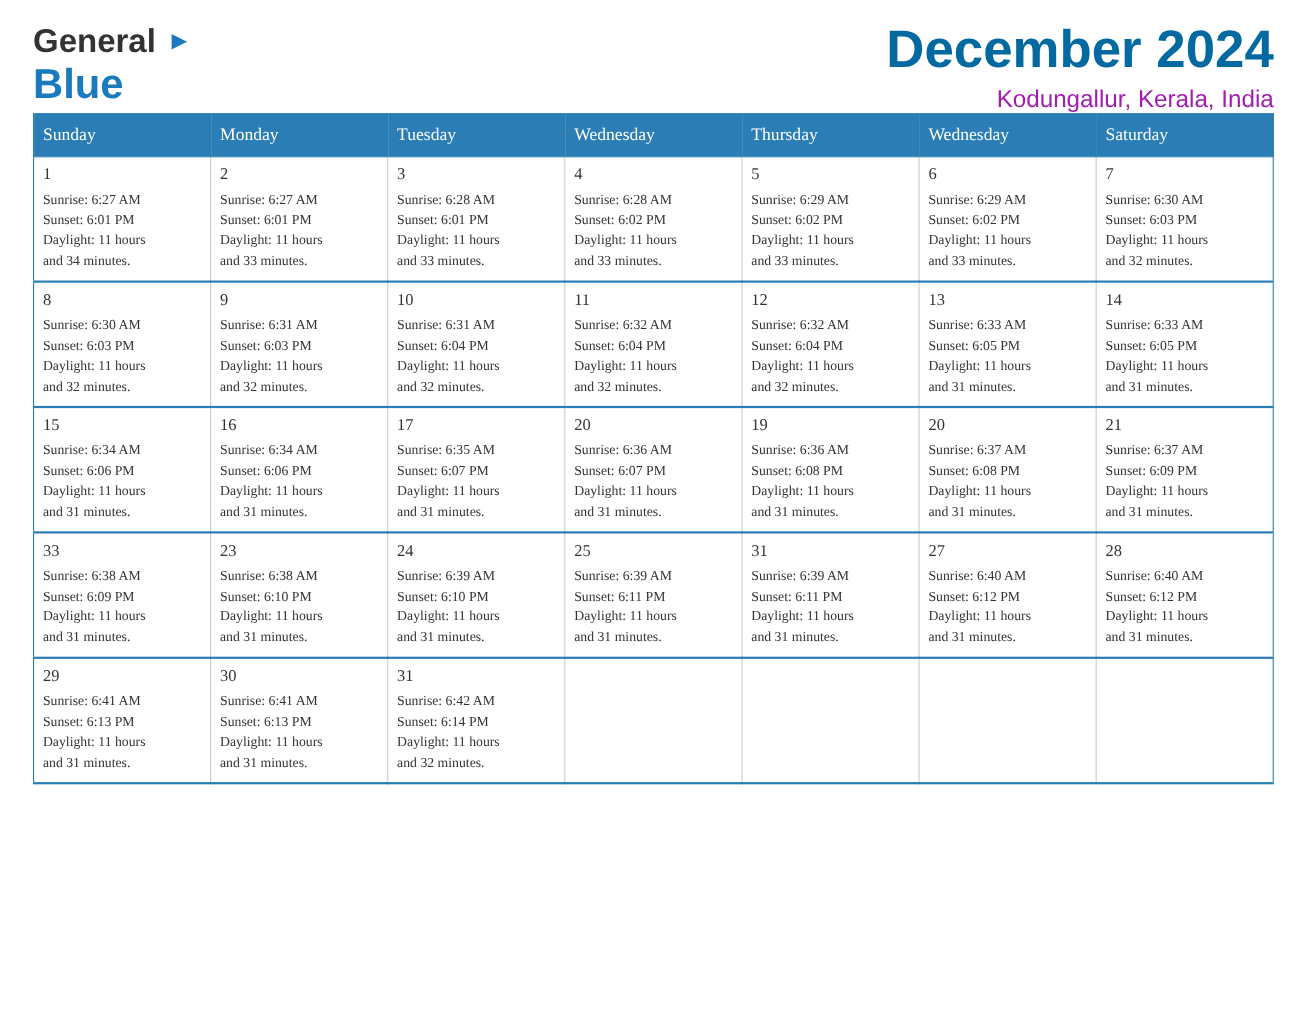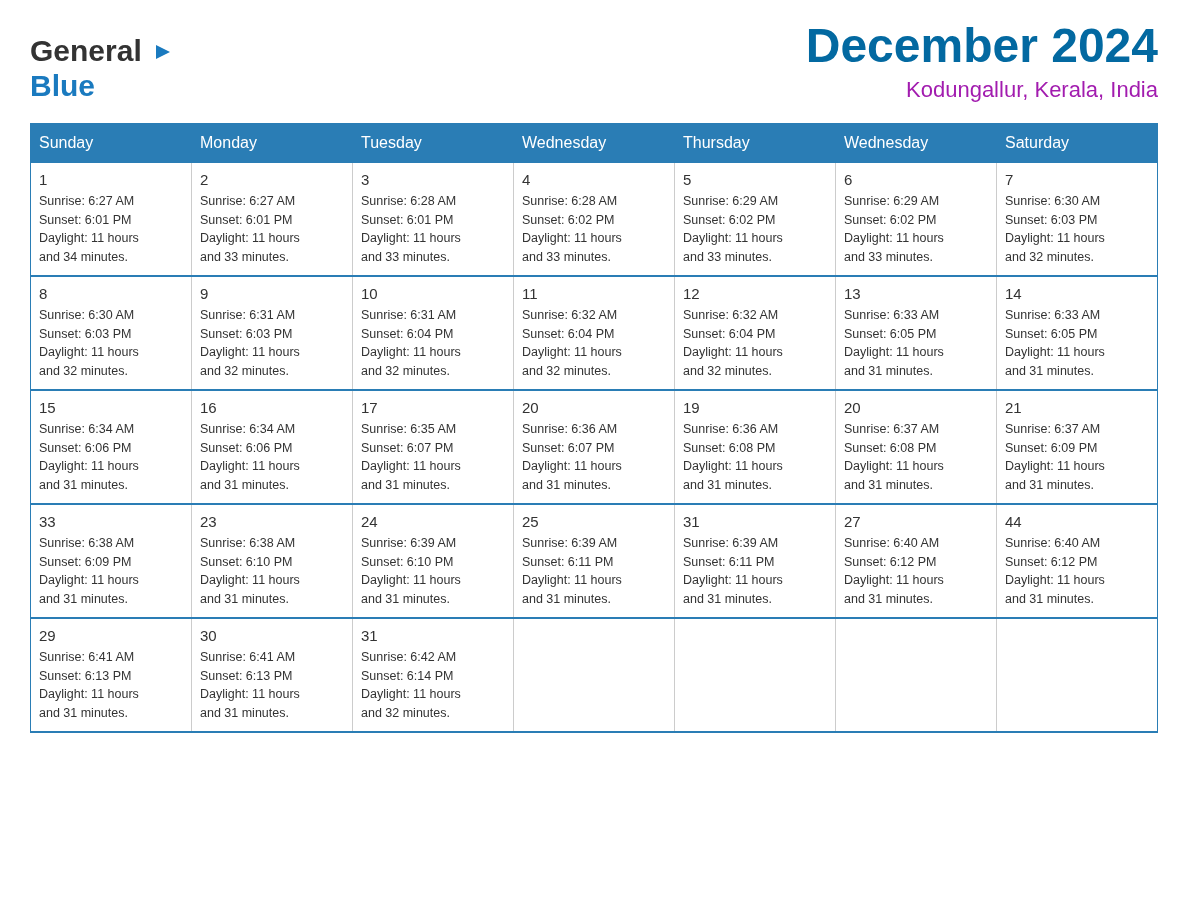--- a/index.html
+++ b/index.html
@@ -6,22 +6,21 @@
     body {
       font-family: Arial, sans-serif;
       background: #fff;
       padding: 20px 30px;
       width: 1188px;
       min-height: 918px;
     }
     .header {
       display: flex;
       justify-content: space-between;
-      align-items: flex-end;
-      margin-bottom: 20px;
+      align-items: flex-start;
     }
     .logo {
       display: flex;
       flex-direction: column;
       align-items: flex-start;
     }
     .title-section {
       text-align: right;
     }
     .month-title {
@@ -32,20 +31,21 @@
     }
     .location {
       font-size: 22px;
       color: #a21caf;
       margin-top: 4px;
     }
     table {
       width: 100%;
       border-collapse: collapse;
       table-layout: fixed;
+      font-family: Liberation Serif, serif;
     }
     thead tr {
       background-color: #2a7db5;
     }
     thead th {
       color: #fff;
       padding: 10px 8px;
       text-align: left;
       font-size: 16px;
       font-weight: normal;
@@ -93,21 +93,21 @@
 <div class="header">
   <div class="logo">
     <div class="logo-block">
       <span style="font-size:30px; font-weight:bold; color:#333;">General</span><span style="display:inline-block; width:0; height:0; border-left:9px solid transparent; border-right:0px solid transparent; border-bottom:0px solid transparent; border-top: 0; margin-left:3px;">
         <svg width="18" height="18" viewBox="0 0 18 18">
             <polygon points="2,2 16,9 2,16" fill="#1a7abf"></polygon>
           </svg>
       </span>
     </div>
     <div>
-      <span style="font-size:30px; font-weight:bold; color:#1a7abf;">Blue</span>
+      <span style="font-size:38px; font-weight:bold; color:#1a7abf;">Blue</span>
     </div>
   </div>
   <div class="title-section">
     <div class="month-title">December 2024</div>
     <div class="location">Kodungallur, Kerala, India</div>
   </div>
 </div>
 
 <table>
   <thead>
@@ -231,21 +231,21 @@
       </td>
         <td>
         <span class="day-num">31</span>
         <div class="day-info">Sunrise: 6:39 AM<br>Sunset: 6:11 PM<br>Daylight: 11 hours<br>and 31 minutes.</div>
       </td>
         <td>
         <span class="day-num">27</span>
         <div class="day-info">Sunrise: 6:40 AM<br>Sunset: 6:12 PM<br>Daylight: 11 hours<br>and 31 minutes.</div>
       </td>
         <td>
-        <span class="day-num">44</span>
+        <span class="day-num">28</span>
         <div class="day-info">Sunrise: 6:40 AM<br>Sunset: 6:12 PM<br>Daylight: 11 hours<br>and 31 minutes.</div>
       </td>
       </tr>
       <tr>
         <td>
         <span class="day-num">29</span>
         <div class="day-info">Sunrise: 6:41 AM<br>Sunset: 6:13 PM<br>Daylight: 11 hours<br>and 31 minutes.</div>
       </td>
         <td>
         <span class="day-num">30</span>

